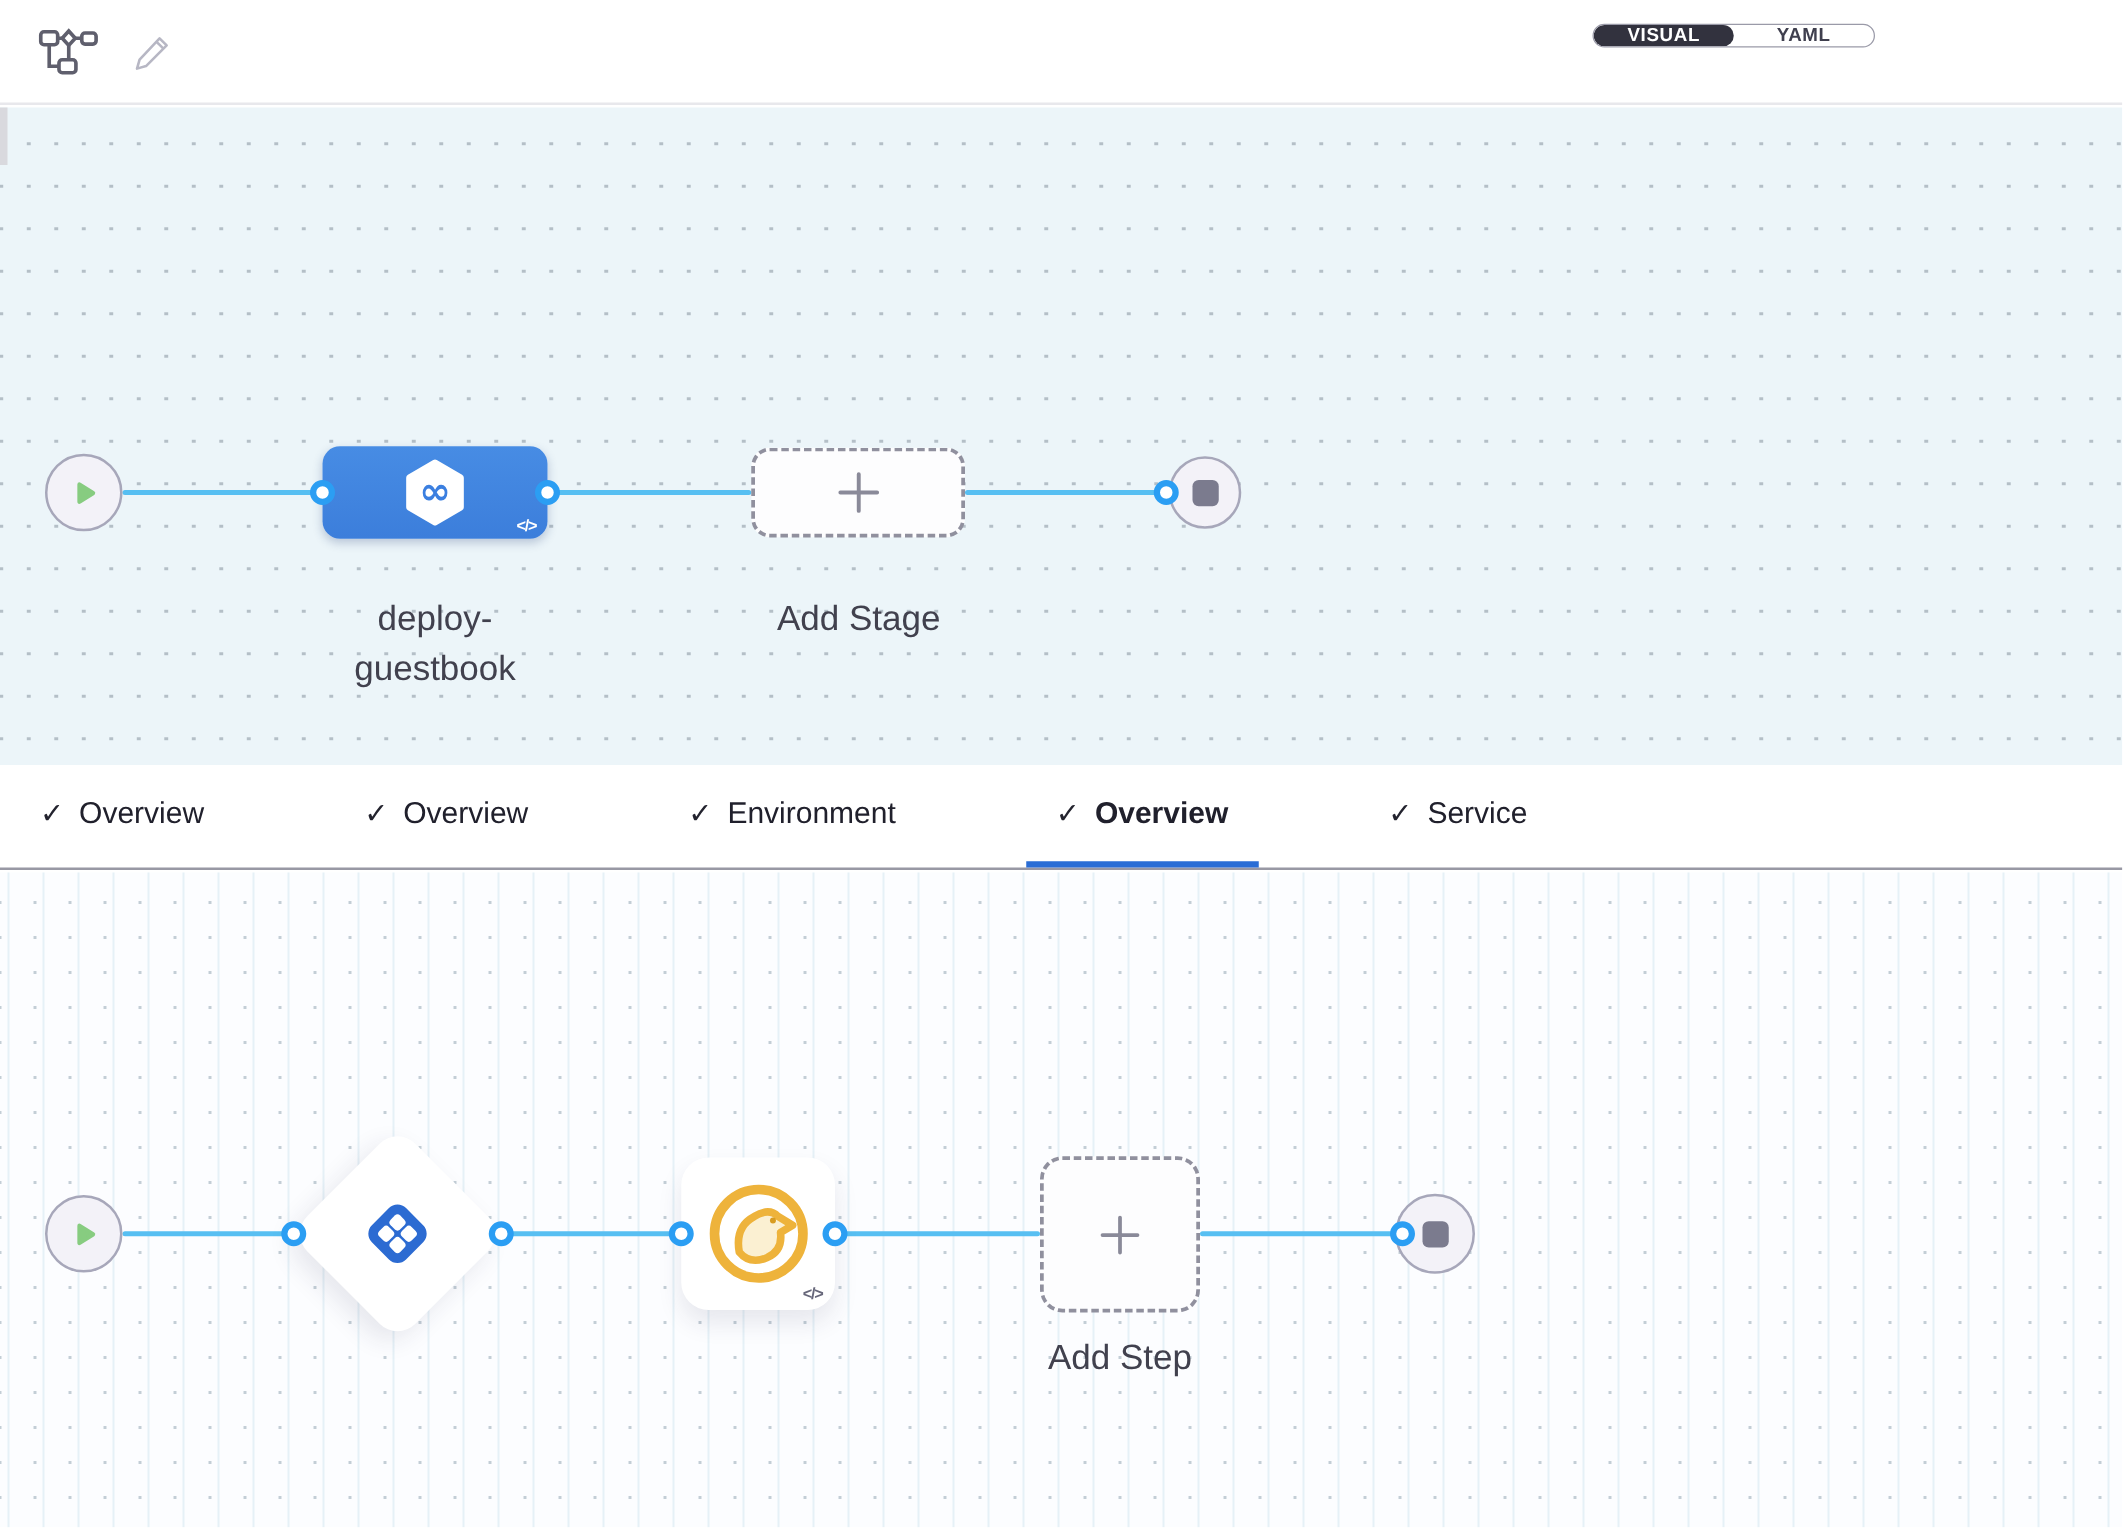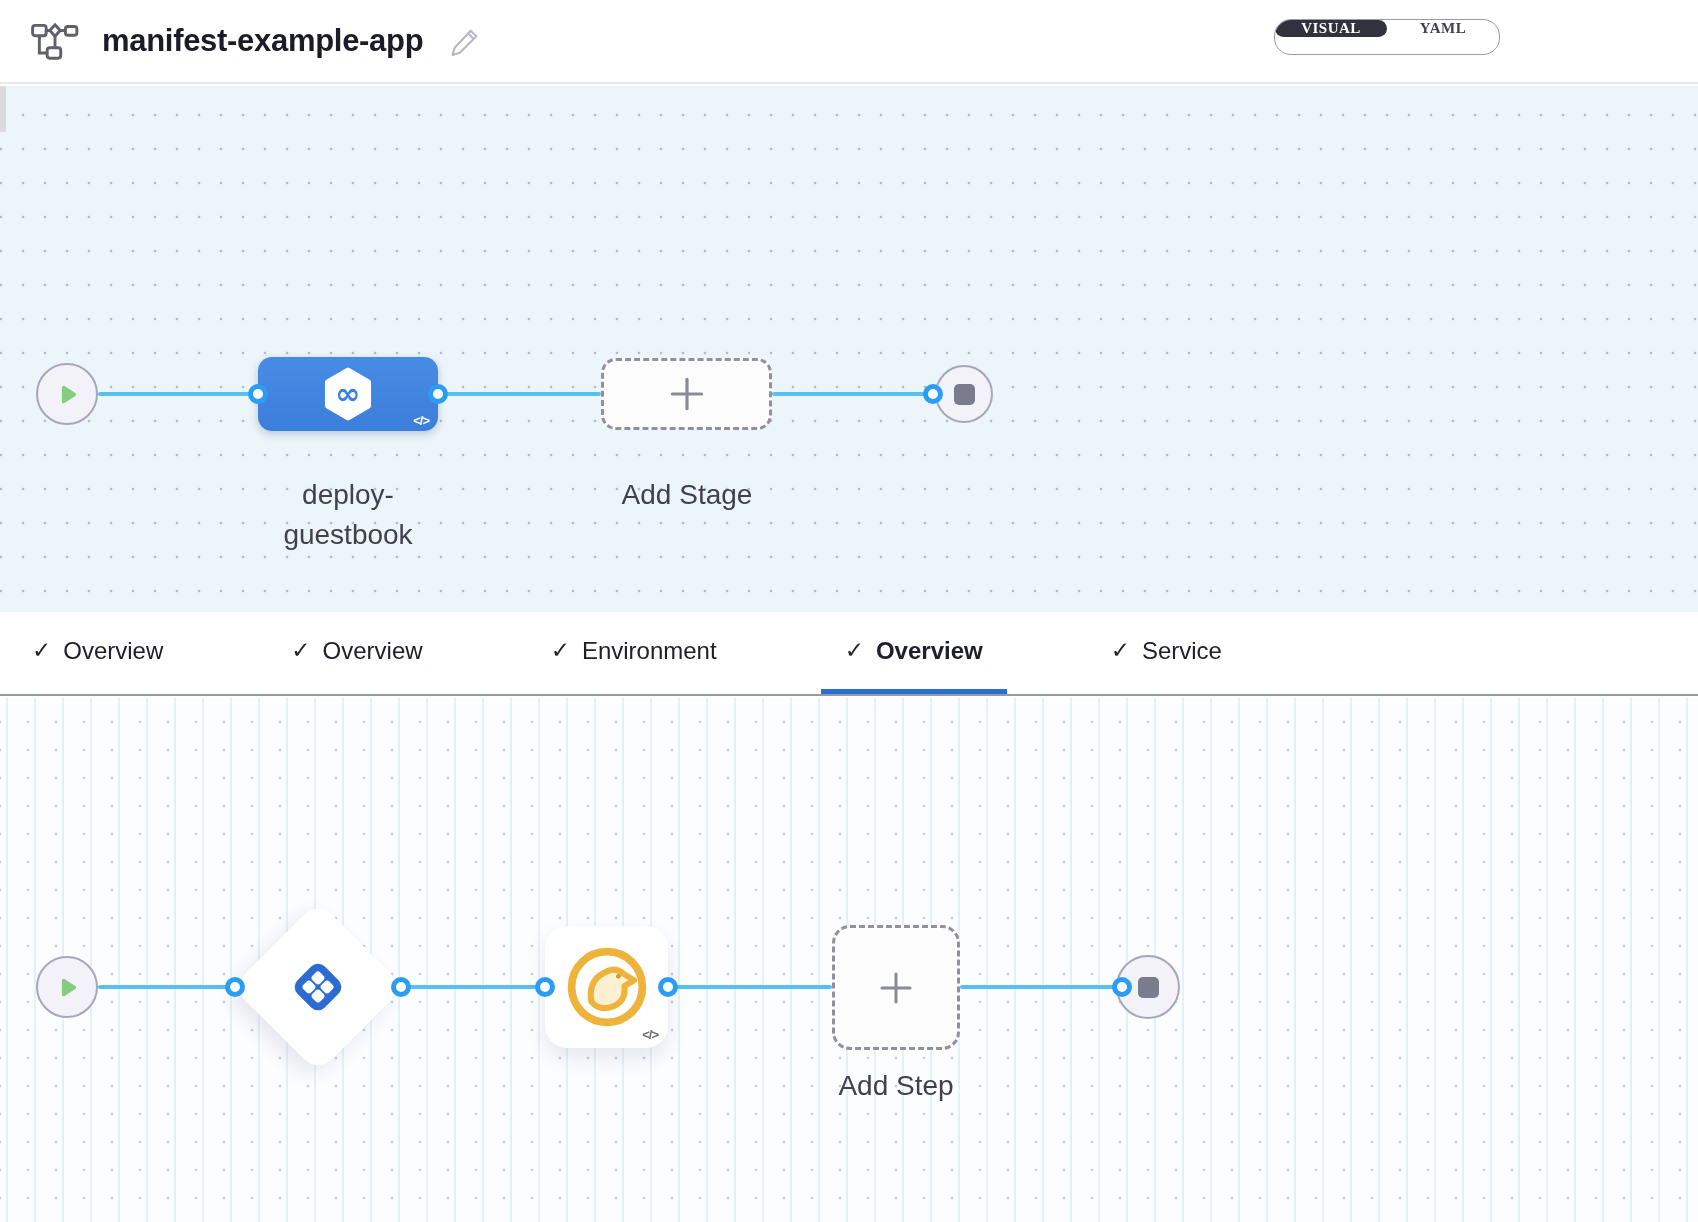--- a/index.html
+++ b/index.html
@@ -10,22 +10,22 @@
   }
   
   .header{
     position:absolute;top:0;left:0;width:1698px;height:84px;background:#fff;
     border-bottom:2px solid #e8e8ec;display:flex;align-items:center;z-index:5;
   }
   .pipeline-glyph{margin-left:30px;width:50px;height:44px;display:flex;align-items:center;}
   .page-title{margin-left:22px;font-size:31px;font-weight:700;color:#1c1c28;letter-spacing:-0.3px;}
   .edit-pencil{margin-left:26px;width:34px;height:34px;cursor:pointer;display:flex;align-items:center;}
   .view-toggle{
-    position:absolute;right:198px;top:19px;height:36px;display:flex;align-items:flex-start;
-    border:1.5px solid #9a9aa8;border-radius:17px;background:#fff;overflow:hidden;font-family:Liberation Serif, serif;
+    position:absolute;right:198px;top:19px;height:19px;display:flex;align-items:center;
+    border:1.5px solid #9a9aa8;border-radius:17px;background:#fff;overflow:hidden;
   }
   .toggle-opt{
     min-width:112px;padding:0 26px;display:flex;align-items:center;justify-content:center;
     font-size:15px;font-weight:700;letter-spacing:.5px;color:#3f3f4e;cursor:pointer;
   }
   .toggle-opt.active{background:#32323e;color:#fff;border-radius:17px;}
   
   .canvas{position:absolute;left:0;width:1698px;}
   .canvas-stage{
     top:86px;height:526px;background-color:#ecf5f9;
@@ -105,21 +105,20 @@
         <rect x="2.5" y="5" width="13" height="10" rx="2.5"></rect>
         <path d="M24 4.5 L29 10 L24 15.5 L19 10 Z"></path>
         <rect x="34" y="6" width="11" height="8.5" rx="2.5"></rect>
         <path d="M15.5 10 L19 10"></path>
           <path d="M29 10 L34 10"></path>
         <path d="M9 15 L9 31.5 L16.5 31.5"></path>
           <path d="M24 15.5 L24 26.5"></path>
         <rect x="16.5" y="26.5" width="13" height="10" rx="2.5"></rect>
       </svg>
     </span>
-    <span class="page-title">manifest-example-app</span>
     <span class="edit-pencil">
       <svg viewBox="0 0 32 32" width="33" height="33" fill="none" stroke="#b7b7c4" stroke-width="2" stroke-linejoin="round">
         <path d="M21 5.5 L26.5 11 L10.5 27 L3.5 29 L5.5 22 Z"></path>
         <path d="M18.5 8 L24 13.5"></path>
       </svg>
     </span>
     <div class="view-toggle">
       <div class="toggle-opt active">VISUAL</div>
       <div class="toggle-opt">YAML</div>
     </div>

